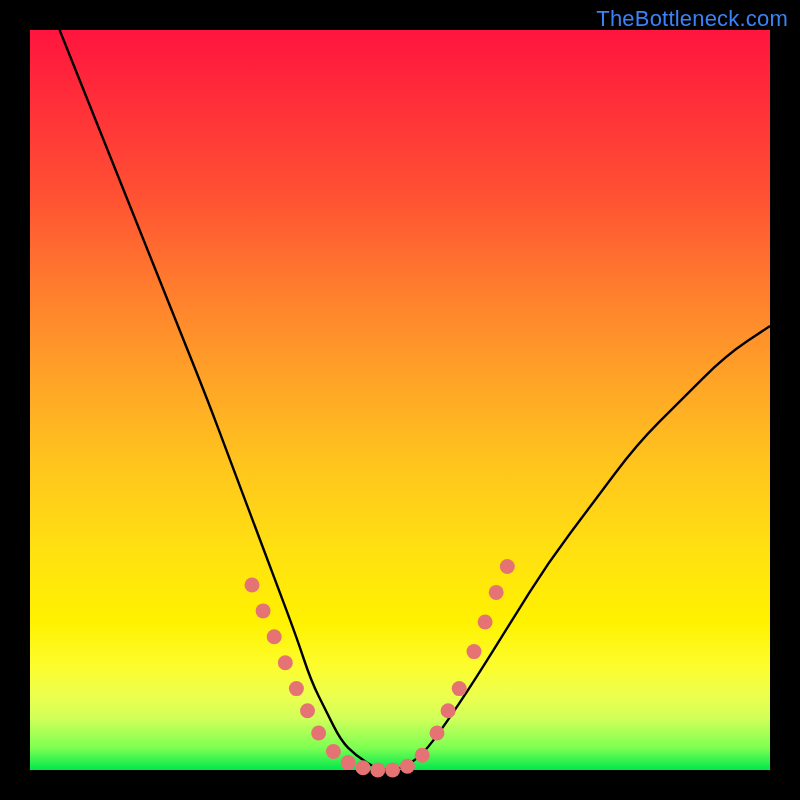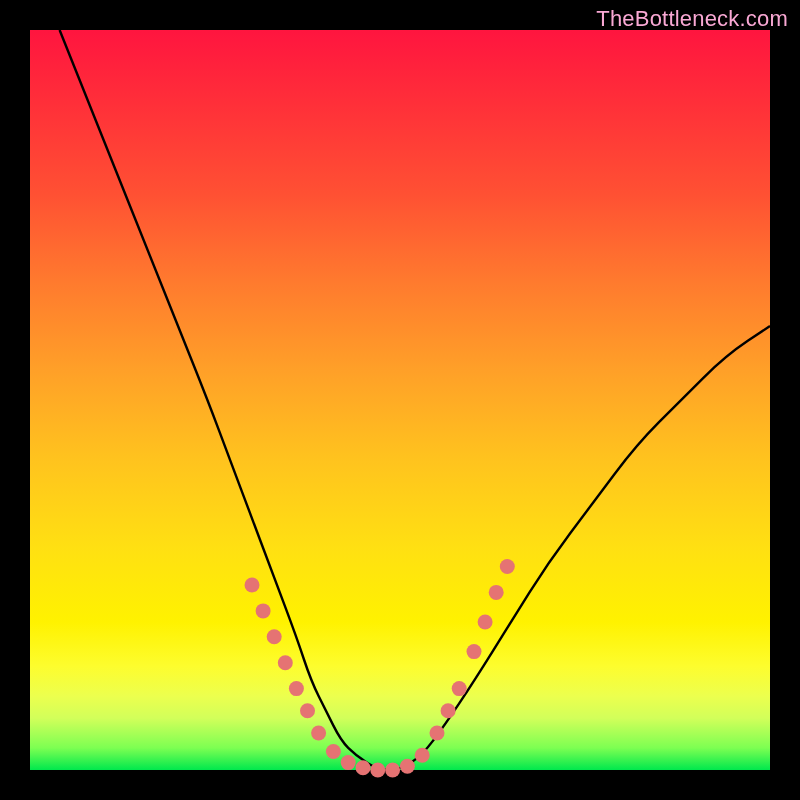--- a/index.html
+++ b/index.html
@@ -40,21 +40,21 @@
       #ecff4e 90%,
       #d2ff5a 93%,
       #7dff52 97%,
       #00e84d 100%
     );
   }
   .watermark {
     position: absolute;
     top: 6px;
     right: 12px;
-    color: #f9a8d4;
+    color: #3b82f6;
     font-size: 22px;
     letter-spacing: 0.2px;
     user-select: none;
   }
   svg.curve {
     position: absolute;
     left: 0;
     top: 0;
     width: 740px;
     height: 740px;

